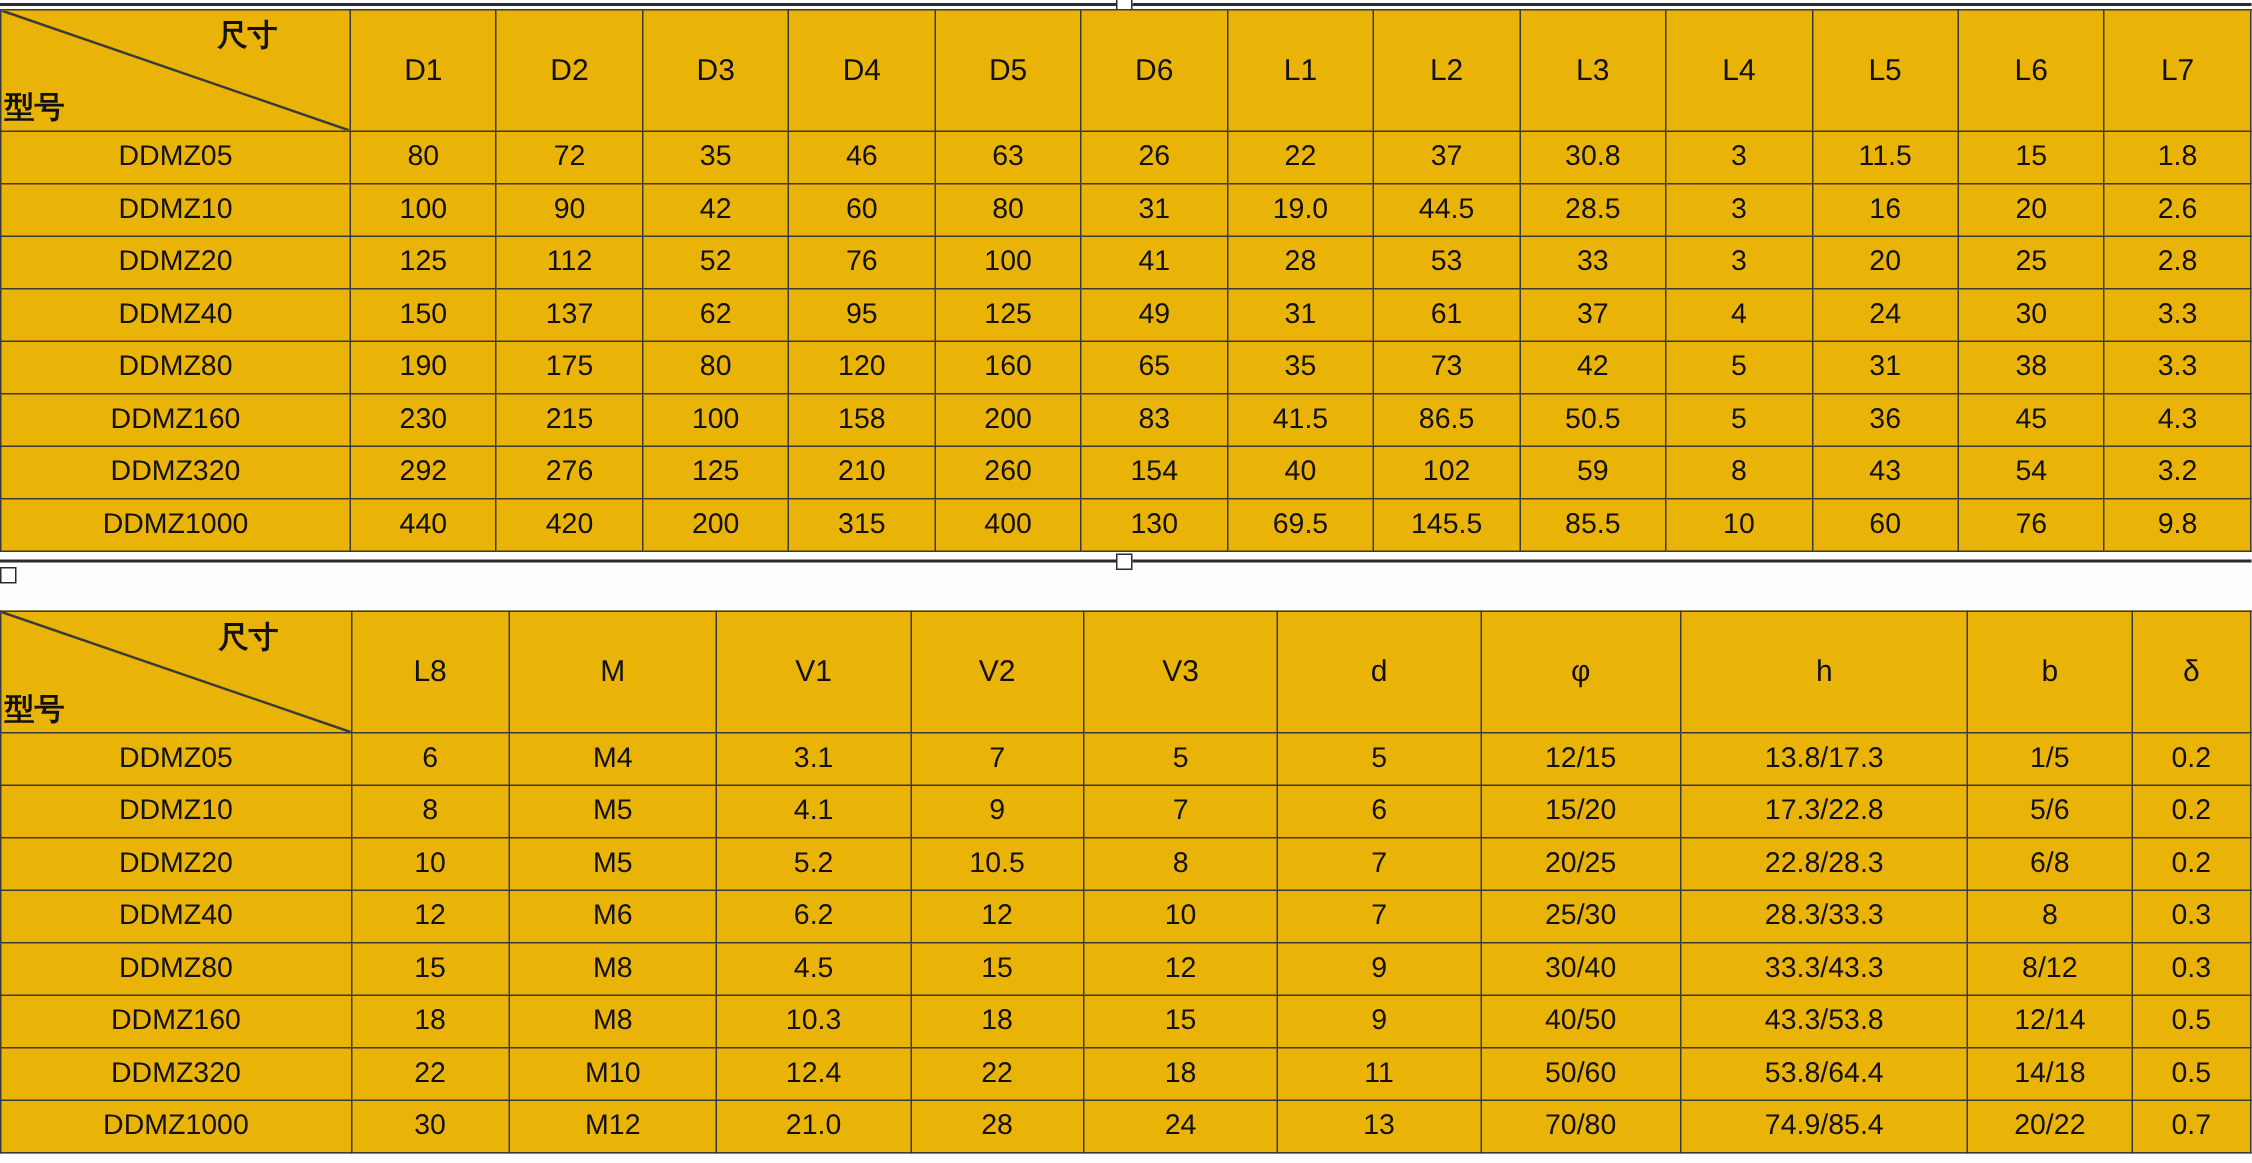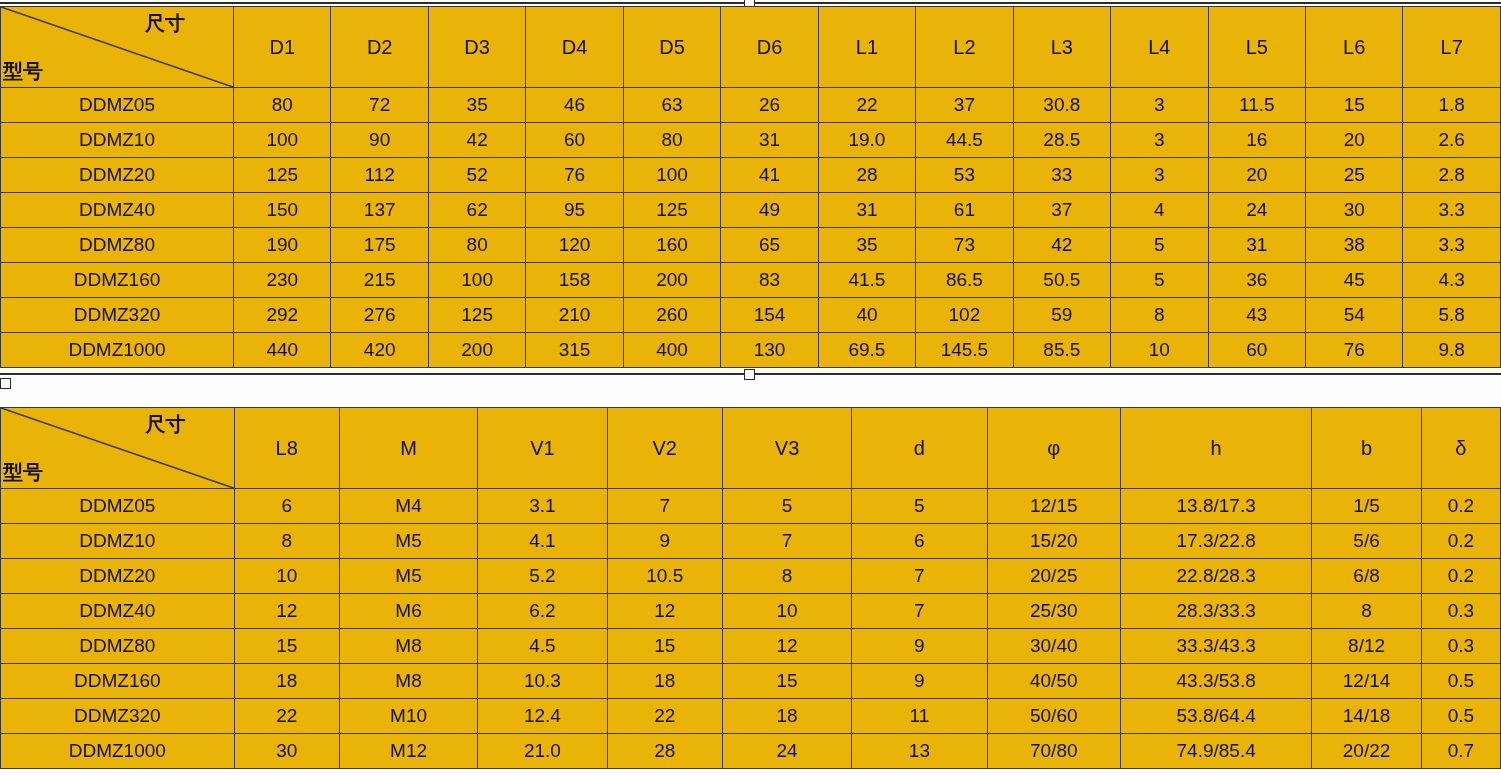--- a/index.html
+++ b/index.html
@@ -249,21 +249,21 @@
             <td>125</td>
             <td>210</td>
             <td>260</td>
             <td>154</td>
             <td>40</td>
             <td>102</td>
             <td>59</td>
             <td>8</td>
             <td>43</td>
             <td>54</td>
-            <td>5.8</td>
+            <td>3.2</td>
           </tr>
           <tr>
             <td class="model">DDMZ1000</td>
             <td>440</td>
             <td>420</td>
             <td>200</td>
             <td>315</td>
             <td>400</td>
             <td>130</td>
             <td>69.5</td>

